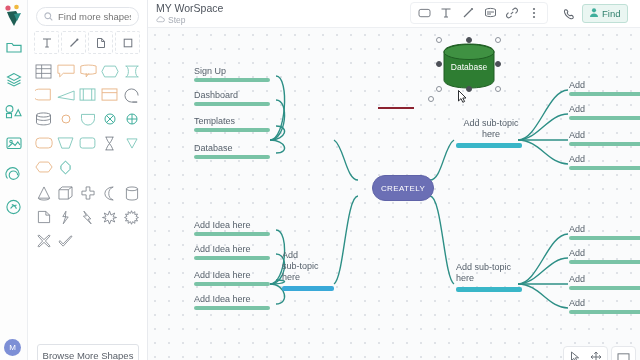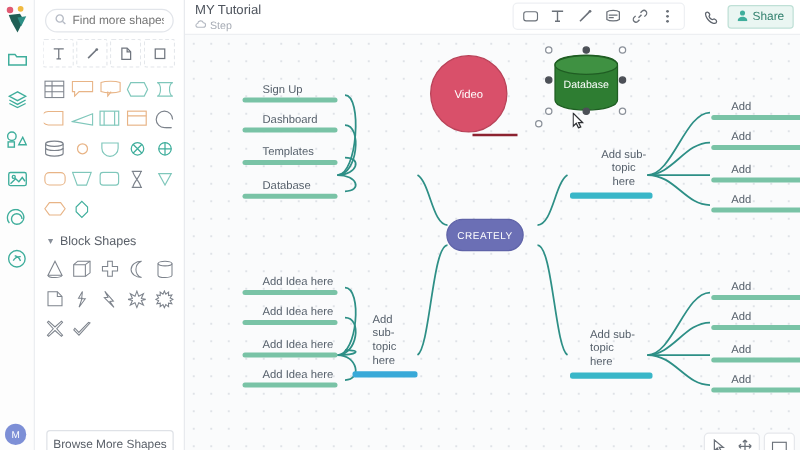--- a/index.html
+++ b/index.html
@@ -123,21 +123,21 @@
     position: absolute; top: 28px; left: 0; right: 0; bottom: 0;
     background-color: #fafbfc;
     background-image: radial-gradient(#dfe2e7 0.8px, transparent 0.8px);
     background-size: 14px 14px;
     overflow: hidden;
   }
   .canvas svg.wires { position: absolute; inset: 0; width: 100%; height: 100%; }
 
   .node { position: absolute; }
   .node-label {
-    font-size: 9px; color: #56606b; line-height: 11px; white-space: pre-line; margin-left: 16px;
+    font-size: 9px; color: #56606b; line-height: 11px; white-space: pre-line;
   }
   .bar { border-radius: 2px; }
 
   .central {
     position: absolute; width: 62px; height: 26px; border-radius: 13px;
     background: #6b6fb5; color: #ffffff; font-size: 8px; letter-spacing: .4px;
     display: flex; align-items: center; justify-content: center;
     border: 1px solid #5f63a8;
   }
 
@@ -390,24 +390,20 @@
       <div class="shape-cell">
         <svg width="11" height="15" viewBox="0 0 12 16" fill="none" stroke="#3fae9c" stroke-width="1">
             <path d="M6 1 11 6v4l-5 5-5-5V6z"></path>
           </svg>
       </div>
       <div></div>
         <div></div>
         <div></div>
     </div>
 
-    <div class="section-head">
-      <span class="chev">▼</span>
-      <span>Block Shapes</span>
-    </div>
 
     <div class="shape-grid">
       <div class="shape-cell">
         <svg width="14" height="15" viewBox="0 0 15 16" fill="none" stroke="#7d838c" stroke-width=".9">
             <path d="M7.5 1 13.5 13H1.5z"></path>
             <path d="M1.5 13a6 2 0 0 0 12 0"></path>
           </svg>
       </div>
       <div class="shape-cell">
         <svg width="15" height="14" viewBox="0 0 16 15" fill="none" stroke="#7d838c" stroke-width=".9">
@@ -474,21 +470,21 @@
         <div></div>
         <div></div>
     </div>
 
     <div class="browse-btn">Browse More Shapes</div>
   </div>
 
   <div class="main">
 
     <div class="topbar">
-      <div class="doc-title">MY Tutorial</div>
+      <div class="doc-title">MY WorSpace</div>
       <div class="breadcrumb">
         <span>
           <svg width="9" height="7" viewBox="0 0 10 7" fill="none" stroke="#b4b9c2" stroke-width="1">
               <path d="M2.6 6h4.8a2 2 0 0 0 0-4 2.6 2.6 0 0 0-5 .7A1.6 1.6 0 0 0 2.6 6z"></path>
             </svg>
         </span>
         <span>Step</span>
       </div>
 
       <div class="tb-group">
@@ -536,21 +532,21 @@
           </svg>
       </div>
 
       <div class="share-btn">
         <span>
           <svg width="8" height="9" viewBox="0 0 9 10" fill="#3fae9c">
               <circle cx="4.5" cy="2.6" r="2.3"></circle>
               <path d="M0 10c0-2.6 2-4 4.5-4S9 7.4 9 10z"></path>
             </svg>
         </span>
-        <span>Share</span>
+        <span>Find</span>
       </div>
     </div>
 
     <div class="canvas">
 
       <svg class="wires" viewBox="0 0 492 332" preserveAspectRatio="none">
         <g fill="none" stroke="#2d8f86" stroke-width="1.4">
 
           <path d="M210 152 C 198 152 196 118 186 112"></path>
 
@@ -575,23 +571,22 @@
           <path d="M370 112 C 395 112 400 112 420 112"></path>
           <path d="M370 112 C 392 112 400 136 420 136"></path>
 
           <path d="M370 256 C 390 256 400 206 420 206"></path>
           <path d="M370 256 C 390 256 400 230 420 230"></path>
           <path d="M370 256 C 395 256 400 256 420 256"></path>
           <path d="M370 256 C 392 256 400 280 420 280"></path>
         </g>
       </svg>
 
-      <div class="central" style="left:209px; top:147px;">CREATELY</div>
-
-      <div class="video-circle" style="left:196px; top:16px;">Video</div>
+      <div class="central" style="left:224px; top:147px;">CREATELY</div>
+
       <div class="video-underline" style="left:230px; top:79px; width:36px;"></div>
 
       <div class="db-wrap" style="left:292px; top:14px; width:58px; height:48px;">
         <svg width="58" height="48" viewBox="0 0 58 48">
           <path d="M4 10 C4 5 15 2 29 2 C43 2 54 5 54 10 V38 C54 43 43 46 29 46 C15 46 4 43 4 38 Z" fill="#2e7d32" stroke="#1f5d23" stroke-width="1"></path>
           <ellipse cx="29" cy="10" rx="25" ry="7.5" fill="#3f9142" stroke="#1f5d23" stroke-width="1"></ellipse>
         </svg>
         <div style="position:absolute; left:0; top:1px; width:58px; height:48px; display:flex; align-items:center; justify-content:center; color:#fff; font-size:8.5px;">Database</div>
         
         <div class="handle" style="left:-4px;  top:-5px;"></div>

